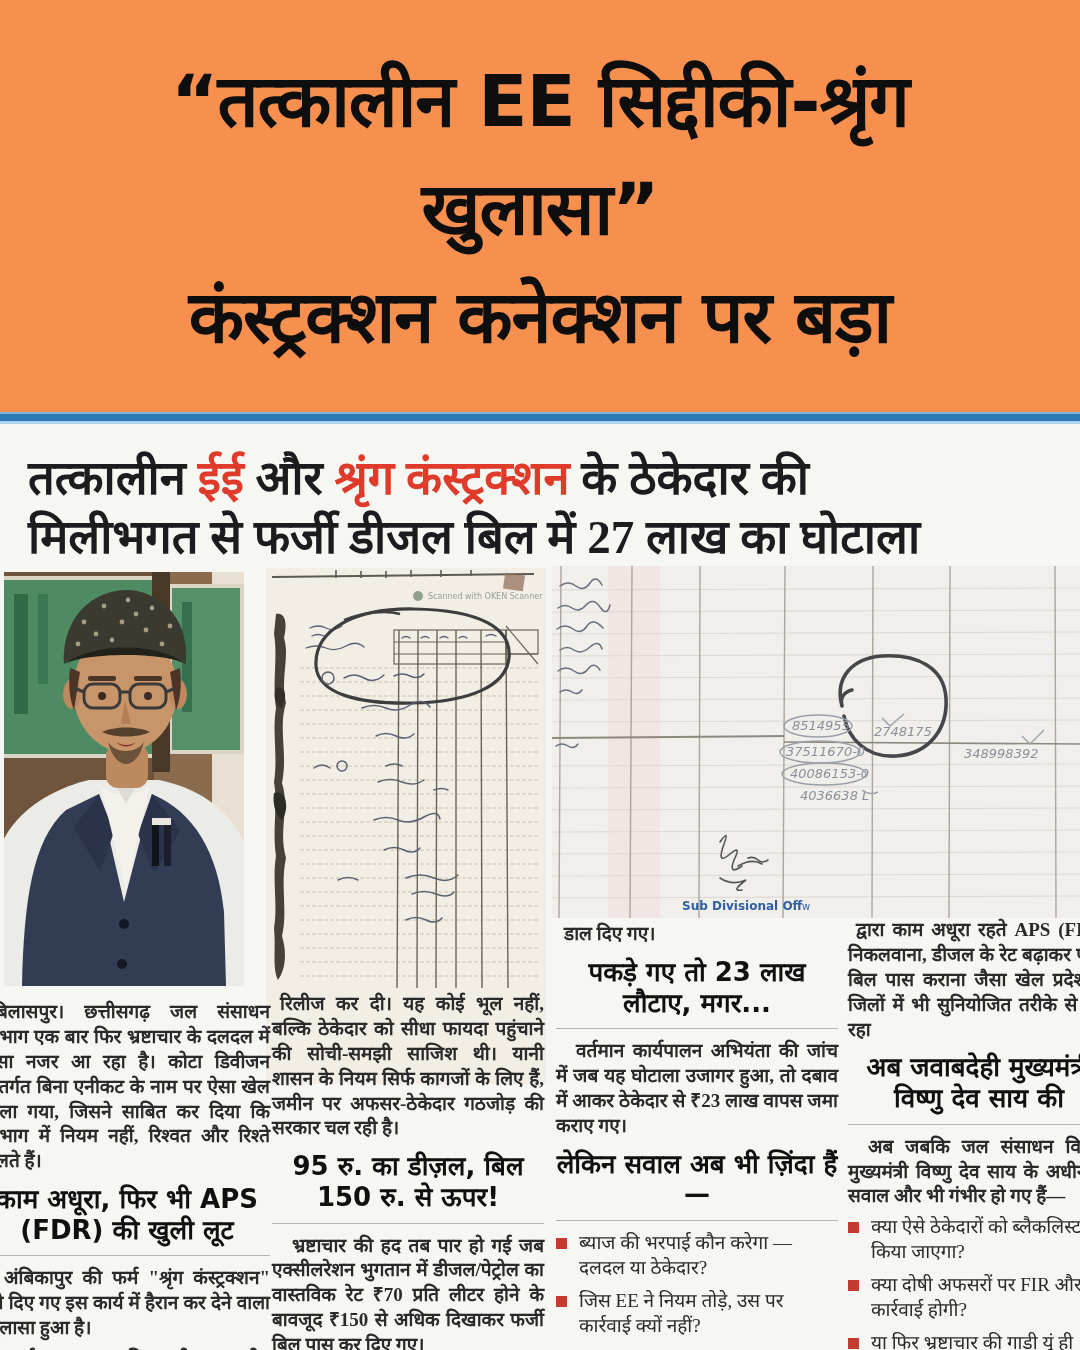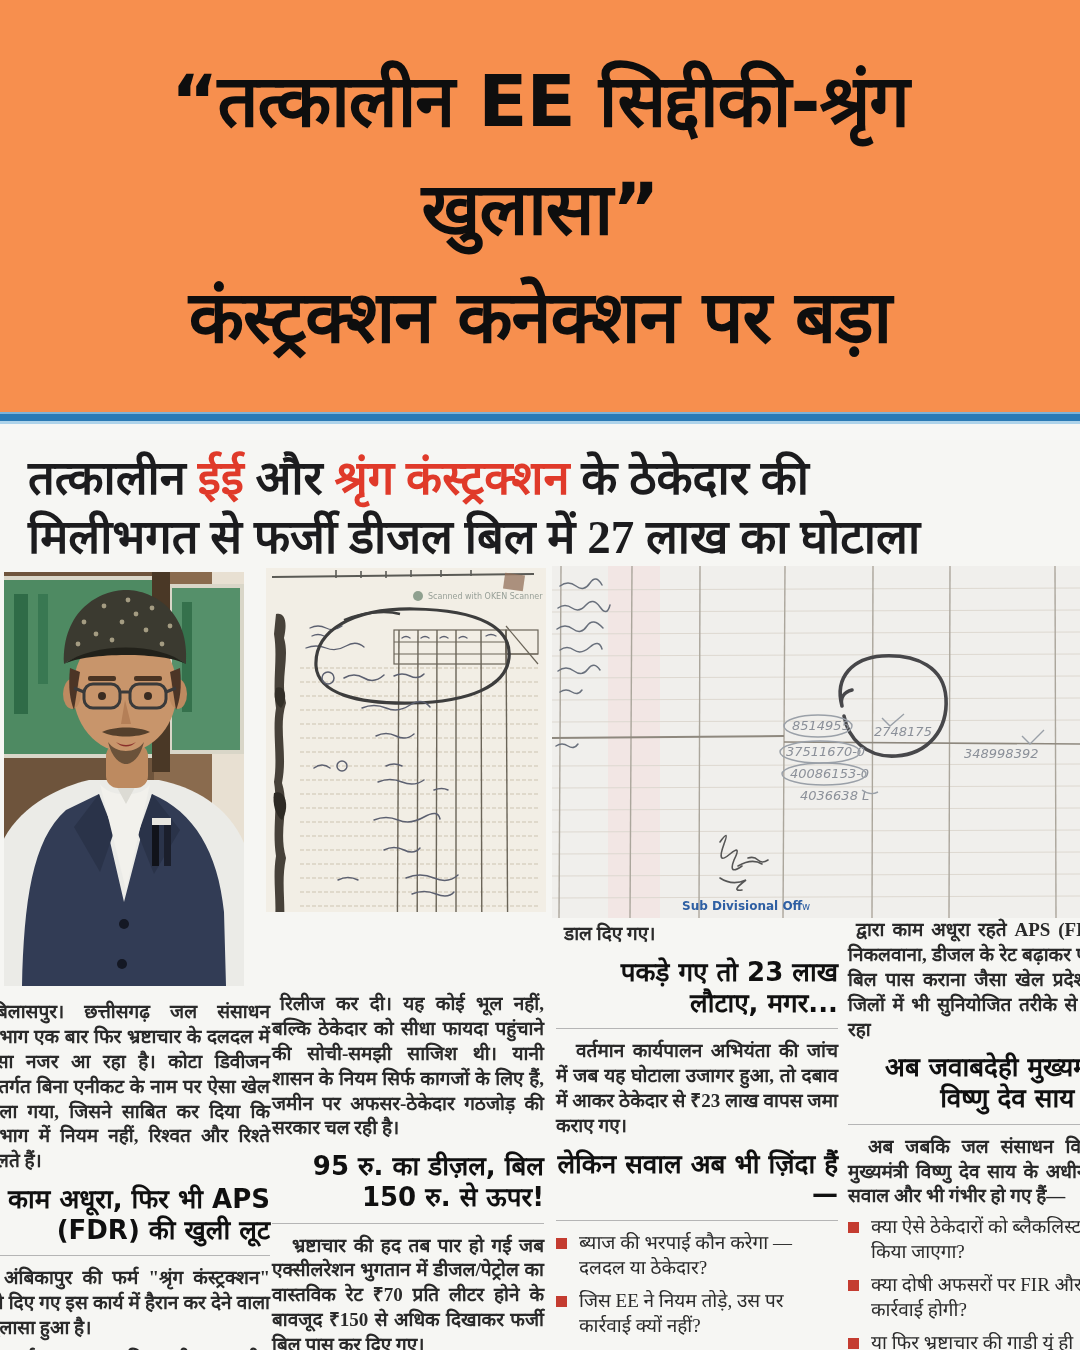--- a/index.html
+++ b/index.html
@@ -12,31 +12,31 @@
   .divider .d1{height:2px;background:#7db3d9;}
   .divider .d2{height:7px;background:#2B7AB5;}
   .divider .d3{height:3px;background:#aed3ea;}
   
   .paper{position:absolute;left:0;top:440px;width:1080px;height:926px;background:#f6f6f3;}
   .headline{position:absolute;left:28px;top:10px;width:1120px;font-family:"Liberation Serif",serif;font-weight:700;color:#1c1c1e;font-size:47px;line-height:1.22;white-space:nowrap;}
   .headline .red{color:#E03A2A;}
   .hl2{margin-top:2px;}
   
   .photo{position:absolute;left:4px;top:132px;width:240px;height:414px;overflow:hidden;background:#6e543c;}
-  .doc2{position:absolute;left:266px;top:128px;width:280px;height:344px;background:#f2eee5;overflow:hidden;}
+  .doc2{position:absolute;left:266px;top:128px;width:280px;height:516px;background:#f2eee5;overflow:hidden;}
   .doc3{position:absolute;left:552px;top:126px;width:528px;height:352px;background:#d946ef;overflow:hidden;}
   
   .col{position:absolute;color:#2a2a2a;font-family:"Liberation Serif",serif;font-size:19px;line-height:1.31;text-align:justify;}
   .col1{left:-16px;top:560px;width:286px;}
   .col2{left:272px;top:552px;width:272px;}
   .col3{left:556px;top:482px;width:282px;}
   .col4{left:848px;top:478px;width:262px;}
   .para{margin:0 0 6px 0;text-indent:20px;font-weight:bold;}
   .para.lead{text-indent:8px;}
-  .subhead{font-family:"DejaVu Sans",sans-serif;font-weight:700;font-size:26px;line-height:1.18;color:#101010;text-align:right;text-indent:0;margin:10px 0 10px 0;padding-bottom:10px;border-bottom:1px solid #b5b5b5;}
+  .subhead{font-family:"DejaVu Sans",sans-serif;font-weight:700;font-size:26px;line-height:1.18;color:#101010;text-align:center;text-indent:0;margin:10px 0 10px 0;padding-bottom:10px;border-bottom:1px solid #b5b5b5;}
   .bullets{margin:2px 0 6px 0;}
   .bullet{display:flex;gap:12px;margin:0 0 8px 0;text-align:left;}
   .bullet .sq{flex:0 0 11px;width:11px;height:11px;background:#C43C30;margin-top:7px;}
   .bullet .bt{flex:1;}
   svg text{font-family:"DejaVu Sans",sans-serif;}
 </style>
 </head>
 <body>
 
 <div class="page">

